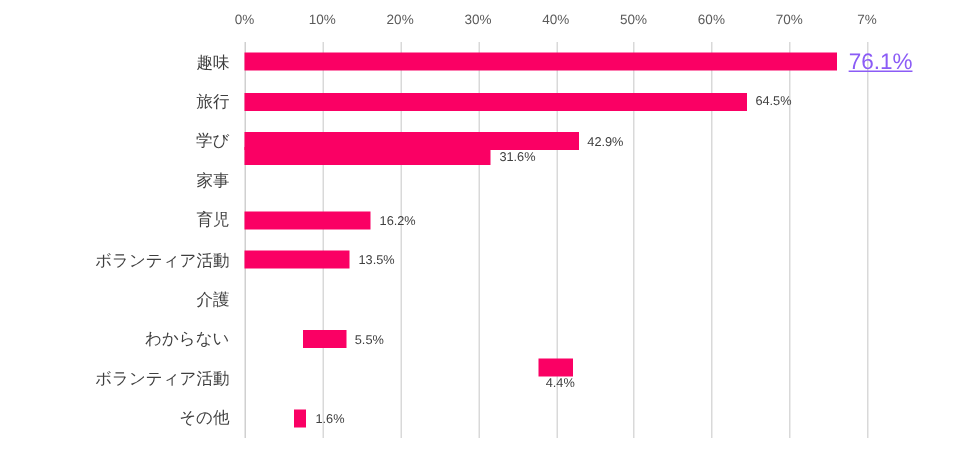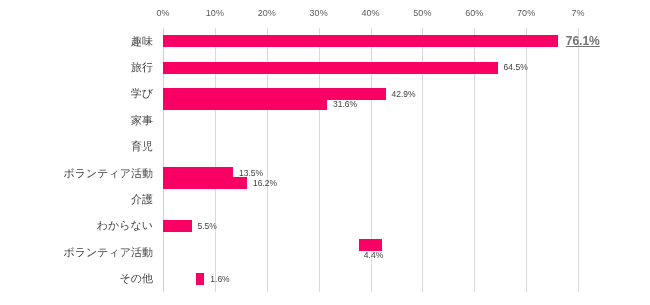--- a/index.html
+++ b/index.html
@@ -88,23 +88,23 @@
     flex: none;
   }
   .bar-value {
     font-size: 8.5px;
     color: #404040;
     margin-left: 6px;
     white-space: nowrap;
     line-height: 1;
   }
   .bar-value.highlight {
-    font-size: 12px;
-    font-weight: bold;
-    color: #737373;
+    font-size: 15px;
+    font-weight: normal;
+    color: #8b5cf6;
     text-decoration: underline;
     margin-left: 8px;
   }
 
   
   #cat-labels {
     position: absolute;
     left: 0px;
     top: 28px;
     width: 158px;
@@ -161,29 +161,29 @@
           <span class="bar-value">64.5%</span>
         </div>
         <div class="row" style="top: 52.8px;">
           <div class="bar" style="width: 222.544px; background: rgb(250, 0, 100);"></div>
           <span class="bar-value">42.9%</span>
         </div>
         <div class="row" style="top: 63px;">
           <div class="bar" style="width: 163.925px; background: rgb(250, 0, 100);"></div>
           <span class="bar-value">31.6%</span>
         </div>
-        <div class="row" style="top: 105.6px; margin-top: 36px;">
+        <div class="row" style="top: 105.6px;">
           <div class="bar" style="width: 84.0375px; background: rgb(250, 0, 100);"></div>
           <span class="bar-value">16.2%</span>
         </div>
         <div class="row" style="top: 132px;">
           <div class="bar" style="width: 70.0312px; background: rgb(250, 0, 100);"></div>
           <span class="bar-value">13.5%</span>
         </div>
-        <div class="row" style="top: 184.8px;">
+        <div class="row" style="top: 184.8px; padding-left: 39px;">
           <div class="bar" style="width: 28.5312px; background: rgb(250, 0, 100);"></div>
           <span class="bar-value">5.5%</span>
         </div>
         <div class="row" style="top: 211.2px; flex-direction: column;">
           <div class="bar" style="width: 22.825px; background: rgb(250, 0, 100);"></div>
           <span class="bar-value">4.4%</span>
         </div>
         <div class="row" style="top: 237.6px; padding-left: 33px;">
           <div class="bar" style="width: 8.3px; background: rgb(250, 0, 100);"></div>
           <span class="bar-value">1.6%</span>

